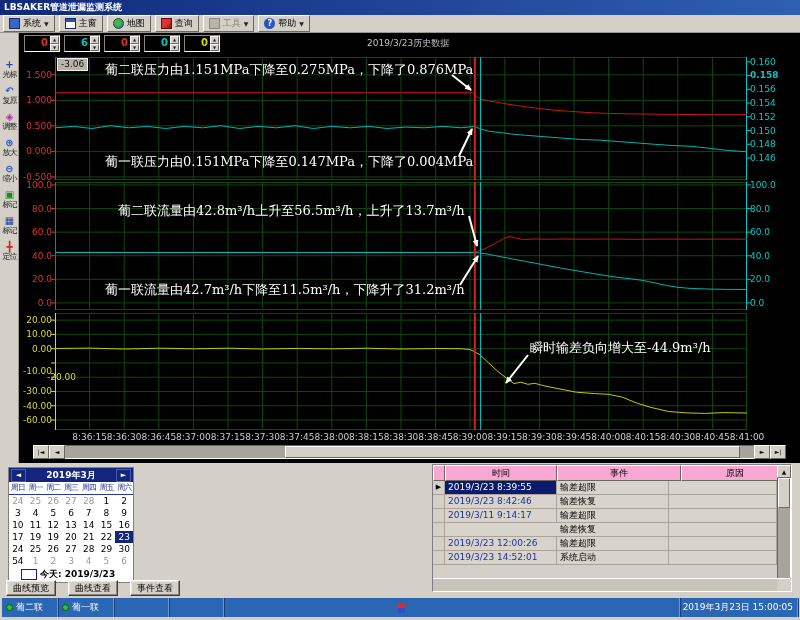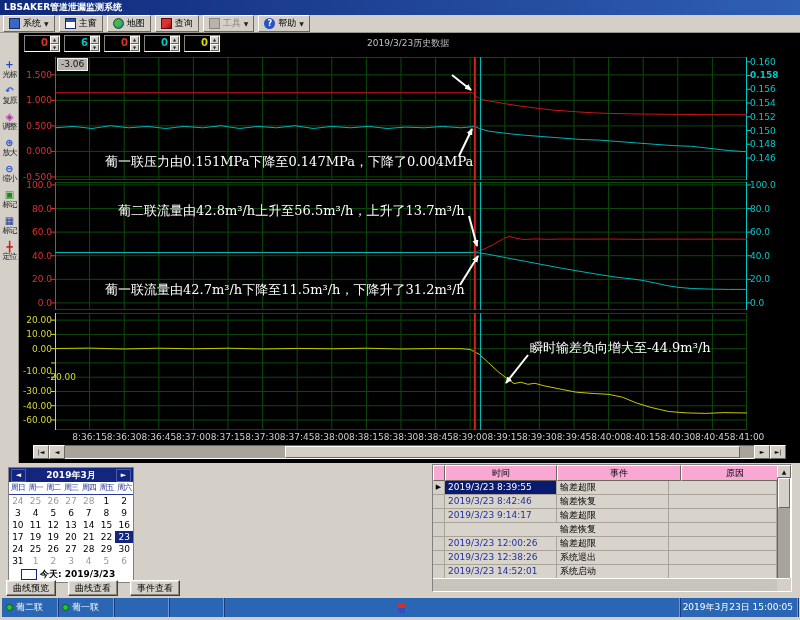--- a/index.html
+++ b/index.html
@@ -272,20 +272,21 @@
           <div class="ytick left" style="top: 89.4191px; color: rgb(224, 48, 48);">0.000</div>
           <div class="ytick left" style="top: 114.938px; color: rgb(224, 48, 48);">-0.500</div>
           <div class="ytick right" style="top: -0.189944px; color: rgb(0, 200, 200);">0.160</div>
           <div class="ytick right" style="top: 13px; color: rgb(0, 200, 200); font-weight: bold;">0.158</div>
           <div class="ytick right" style="top: 27.2961px; color: rgb(0, 200, 200);">0.156</div>
           <div class="ytick right" style="top: 41.0391px; color: rgb(0, 200, 200);">0.154</div>
           <div class="ytick right" style="top: 54.7821px; color: rgb(0, 200, 200);">0.152</div>
           <div class="ytick right" style="top: 68.5251px; color: rgb(0, 200, 200);">0.150</div>
           <div class="ytick right" style="top: 82.2682px; color: rgb(0, 200, 200);">0.148</div>
           <div class="ytick right" style="top: 96.0112px; color: rgb(0, 200, 200);">0.146</div>
+          <div class="anno" style="left: 86px; top: 4px;">葡二联压力由1.151MPa下降至0.275MPa，下降了0.876MPa</div>
           <div class="anno" style="left: 86px; top: 96px;">葡一联压力由0.151MPa下降至0.147MPa，下降了0.004MPa</div>
         </div>
         <div class="cpanel" style="top: 149px; height: 128px;">
           <svg width="779" height="128" class="csvg">
             <line x1="70.6" y1="0" x2="70.6" y2="128" stroke="#0b4a0b"></line>
             <line x1="105.2" y1="0" x2="105.2" y2="128" stroke="#0b4a0b"></line>
             <line x1="139.8" y1="0" x2="139.8" y2="128" stroke="#0b4a0b"></line>
             <line x1="174.4" y1="0" x2="174.4" y2="128" stroke="#0b4a0b"></line>
             <line x1="209" y1="0" x2="209" y2="128" stroke="#0b4a0b"></line>
             <line x1="243.6" y1="0" x2="243.6" y2="128" stroke="#0b4a0b"></line>
@@ -503,21 +504,21 @@
         <div class="calrow">
           <div class="calcell">24</div>
           <div class="calcell">25</div>
           <div class="calcell">26</div>
           <div class="calcell">27</div>
           <div class="calcell">28</div>
           <div class="calcell">29</div>
           <div class="calcell">30</div>
         </div>
         <div class="calrow">
-          <div class="calcell">31</div>
+          <div class="calcell">54</div>
           <div class="calcell muted">1</div>
           <div class="calcell muted">2</div>
           <div class="calcell muted">3</div>
           <div class="calcell muted">4</div>
           <div class="calcell muted">5</div>
           <div class="calcell muted">6</div>
         </div>
       </div>
     <div class="caltoday">
       <span class="todaybox"></span>
@@ -544,40 +545,34 @@
           <div class="etc" style="width: 108px;"></div>
         </div>
         <div class="etrow">
           <div class="etrowhdr"></div>
           <div class="etc time" style="width: 112px;">2019/3/23 8:42:46</div>
           <div class="etc" style="width: 112px;">输差恢复</div>
           <div class="etc" style="width: 108px;"></div>
         </div>
         <div class="etrow">
           <div class="etrowhdr"></div>
-          <div class="etc time" style="width: 112px;">2019/3/23 9:14:17</div>
+          <div class="etc time" style="width: 112px;">2019/3/11 9:14:17</div>
           <div class="etc" style="width: 112px;">输差超限</div>
           <div class="etc" style="width: 108px;"></div>
         </div>
         <div class="etrow">
           <div class="etrowhdr"></div>
           <div class="etc time" style="width: 112px; margin-top: 29px;">2019/3/23 9:36:48</div>
           <div class="etc" style="width: 112px;">输差恢复</div>
           <div class="etc" style="width: 108px;"></div>
         </div>
         <div class="etrow">
           <div class="etrowhdr"></div>
           <div class="etc time" style="width: 112px;">2019/3/23 12:00:26</div>
           <div class="etc" style="width: 112px;">输差超限</div>
-          <div class="etc" style="width: 108px;"></div>
-        </div>
-        <div class="etrow">
-          <div class="etrowhdr"></div>
-          <div class="etc time" style="width: 112px;">2019/3/23 12:38:26</div>
-          <div class="etc" style="width: 112px;">系统退出</div>
           <div class="etc" style="width: 108px;"></div>
         </div>
         <div class="etrow">
           <div class="etrowhdr"></div>
           <div class="etc time" style="width: 112px;">2019/3/23 14:52:01</div>
           <div class="etc" style="width: 112px;">系统启动</div>
           <div class="etc" style="width: 108px;"></div>
         </div>
       </div>
     <div class="etvscroll">

